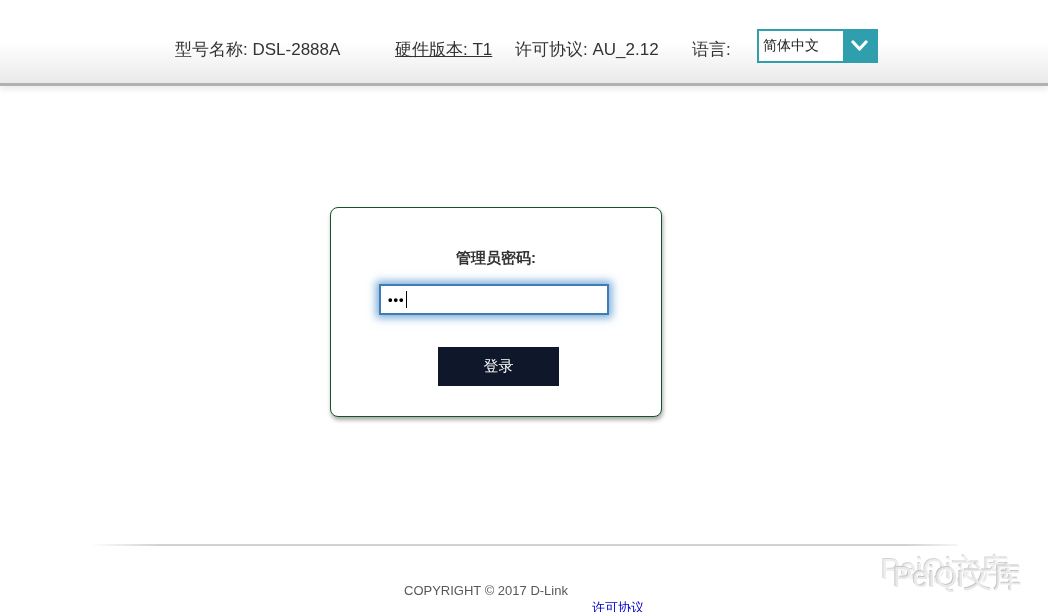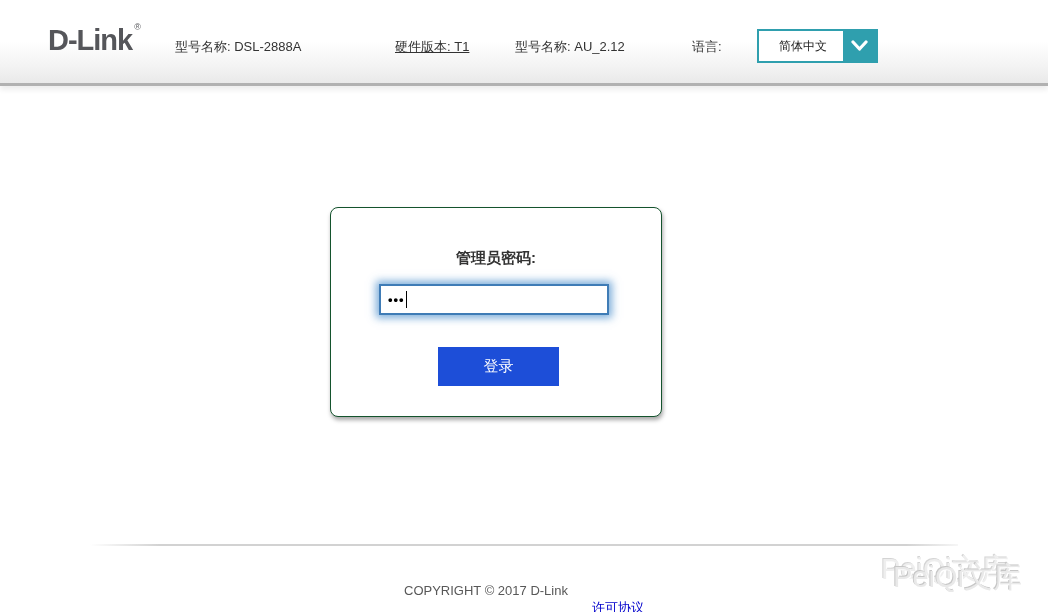--- a/index.html
+++ b/index.html
@@ -17,34 +17,34 @@
     border-bottom: 3px solid #b1b1b1;
     box-shadow: 0 4px 5px rgba(0,0,0,0.07);
     z-index: 5;
   }
   .logo {
     position: absolute; left: 48px; top: 24px;
     font-size: 29px; font-weight: 800; letter-spacing: -1px;
     color: #55565a;
   }
   .logo .reg { font-size: 9px; font-weight: 400; letter-spacing: 0; vertical-align: top; position: relative; top: -2px; left: 2px; }
-  .hinfo { position: absolute; top: 38px; font-size: 13px; color: #333333; white-space: nowrap; }
+  .hinfo { position: absolute; top: 38px; font-size: 17px; color: #333333; white-space: nowrap; }
   .hinfo.model { left: 175px; }
   .hinfo.hw    { left: 395px; text-decoration: underline; }
   .hinfo.fw    { left: 515px; }
   .hinfo.lang  { left: 692px; }
   .lang-select {
     position: absolute; left: 757px; top: 29px;
     width: 121px; height: 34px;
     border: 2px solid #2f9fae; background: #ffffff;
     display: flex; align-items: stretch; cursor: pointer;
   }
   .lang-value {
-    flex: 1; display: flex; align-items: center; padding-left: 20px;
-    font-size: 12px; color: #222222; white-space: nowrap;
+    flex: 1; display: flex; align-items: center; padding-left: 4px;
+    font-size: 14px; color: #222222; white-space: nowrap;
   }
   .lang-btn {
     width: 33px; background: #2f9fae; display: flex; align-items: center; justify-content: center;
   }
   .lang-btn svg { display: block; }
 
   
   .main { position: absolute; left: 0; top: 89px; width: 1048px; height: 457px; background: #ffffff; }
   .card {
     position: absolute; left: 330px; top: 118px;
@@ -69,21 +69,21 @@
   }
   .pw-input .dots {
     font-size: 13px; font-weight: 700; color: #000000; letter-spacing: 1px; line-height: 1;
   }
   .pw-input .caret {
     display: inline-block; width: 1px; height: 17px; background: #000000; margin-left: 1px;
   }
   .login-btn {
     position: absolute; left: 107px; top: 139px;
     width: 121px; height: 39px;
-    background: #1d4ed8; border: none; color: #ffffff;
+    background: #0f172a; border: none; color: #ffffff;
     font-size: 15px; font-family: inherit; cursor: pointer;
   }
 
   
   .fline {
     position: absolute; left: 90px; top: 544px; width: 868px; height: 2px;
     background: linear-gradient(to right, rgba(210,210,210,0) 0%, #d2d2d2 8%, #d2d2d2 94%, rgba(210,210,210,0.2) 100%);
   }
   .ftext {
     position: absolute; left: 0; top: 564px; width: 1048px;
@@ -100,26 +100,23 @@
   }
   .wm-back  { right: 12px; top: 0px; opacity: 0.75; }
   .wm-front { right: 0px;  top: 8px; }
 </style>
 </head>
 <body>
 
 <div class="page">
 
   <header class="topbar">
-    <div class="logo">
-      <span>D-Link</span><span class="reg">®</span>
-    </div>
     <span class="hinfo model">型号名称: DSL-2888A</span>
     <span class="hinfo hw">硬件版本: T1</span>
-    <span class="hinfo fw">型号名称: AU_2.12</span>
+    <span class="hinfo fw">许可协议: AU_2.12</span>
     <span class="hinfo lang">语言:</span>
     <div class="lang-select">
       <span class="lang-value">简体中文</span>
       <span class="lang-btn">
         <svg width="17" height="12" viewBox="0 0 17 12">
           <polyline points="2,2 8.5,9 15,2" fill="none" stroke="#ffffff" stroke-width="3.2" stroke-linecap="round" stroke-linejoin="round"></polyline>
         </svg>
       </span>
     </div>
   </header>

